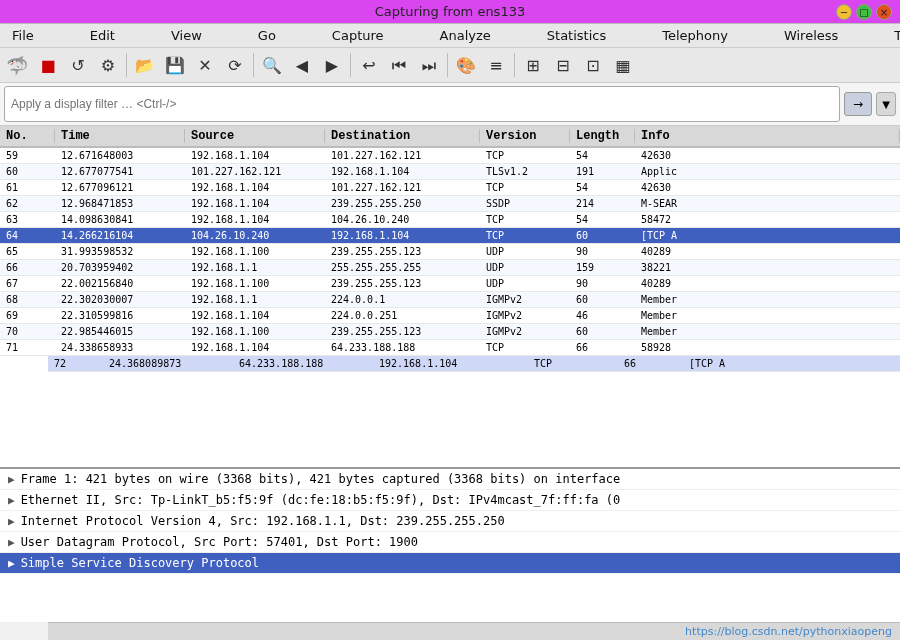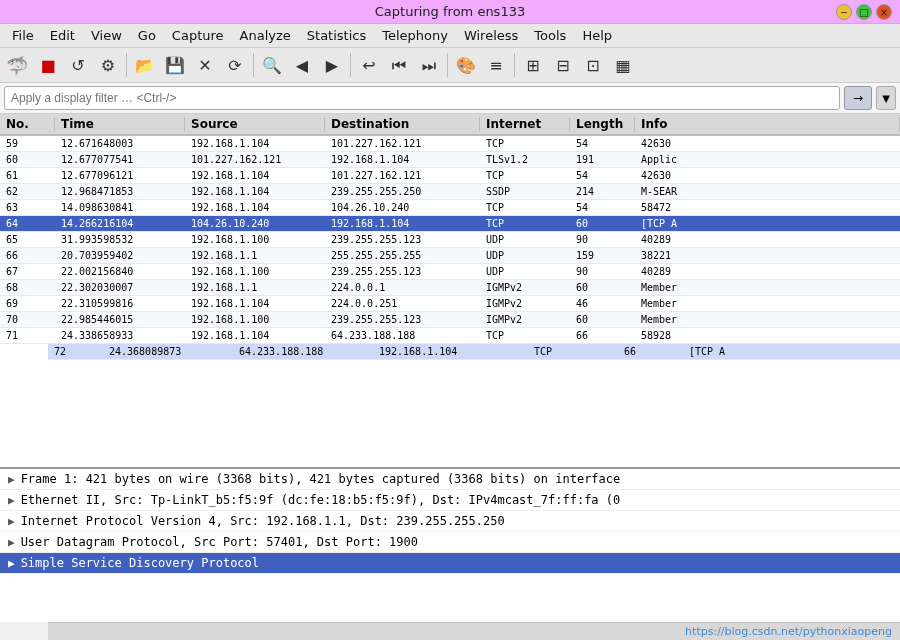--- a/index.html
+++ b/index.html
@@ -8,21 +8,21 @@
       font-size: 13px;
       background: #f0f0f0;
       width: 900px;
       height: 640px;
       overflow: hidden;
       display: flex;
       flex-direction: column;
     }
     
     #title-bar {
-      background: #f0abfc;
+      background: #d946ef;
       text-align: center;
       padding: 4px 0;
       font-size: 13px;
       color: #222;
       border-bottom: 1px solid #bbb;
       position: relative;
       flex-shrink: 0;
     }
     #window-controls {
       position: absolute;
@@ -44,20 +44,21 @@
     .win-btn.close { background: #e05020; }
 
     
     #menu-bar {
       background: #e8e8e8;
       display: flex;
       align-items: center;
       padding: 2px 4px;
       border-bottom: 1px solid #ccc;
       flex-shrink: 0;
+      gap: 40px;
     }
     .menu-item {
       padding: 2px 8px;
       cursor: pointer;
       font-size: 13px;
       color: #111;
       border-radius: 3px;
     }
 
     
@@ -88,21 +89,21 @@
       display: flex;
       align-items: center;
       padding: 3px 4px;
       background: #f5f5f5;
       border-bottom: 1px solid #ccc;
       flex-shrink: 0;
       gap: 4px;
     }
     #filter-input {
       flex: 1;
-      height: 24px;
+      height: 36px;
       border: 1px solid #aaa;
       border-radius: 3px;
       padding: 0 6px;
       font-size: 12px;
       background: white;
       color: #555;
     }
     #filter-arrow-btn {
       width: 28px; height: 24px;
       background: #c8d0e0;
@@ -132,20 +133,21 @@
     }
     #packet-header {
       display: grid;
       grid-template-columns: 55px 130px 140px 155px 90px 65px 1fr;
       background: #d8d8d8;
       border-bottom: 2px solid #bbb;
       font-weight: bold;
       font-size: 12px;
       padding: 3px 0;
       flex-shrink: 0;
+      font-family: Liberation Mono, monospace;
     }
     .ph-cell {
       padding: 0 6px;
       border-right: 1px solid #bbb;
       white-space: nowrap;
       overflow: hidden;
     }
     #packet-rows {
       flex: 1;
       overflow-y: auto;
@@ -279,21 +281,21 @@
   <div id="filter-arrow-btn">→</div>
   <div id="filter-dropdown">▼</div>
 </div>
 
 <div id="packet-table-container">
   <div id="packet-header">
     <div class="ph-cell">No.</div>
     <div class="ph-cell">Time</div>
     <div class="ph-cell">Source</div>
     <div class="ph-cell">Destination</div>
-    <div class="ph-cell">Internet</div>
+    <div class="ph-cell">Version</div>
     <div class="ph-cell">Length</div>
     <div class="ph-cell">Info</div>
   </div>
   <div id="packet-rows">
       <div class="pkt-row proto-tcp">
         <div class="pkt-cell">59</div>
         <div class="pkt-cell">12.671648003</div>
         <div class="pkt-cell">192.168.1.104</div>
         <div class="pkt-cell">101.227.162.121</div>
         <div class="pkt-cell">TCP</div>

